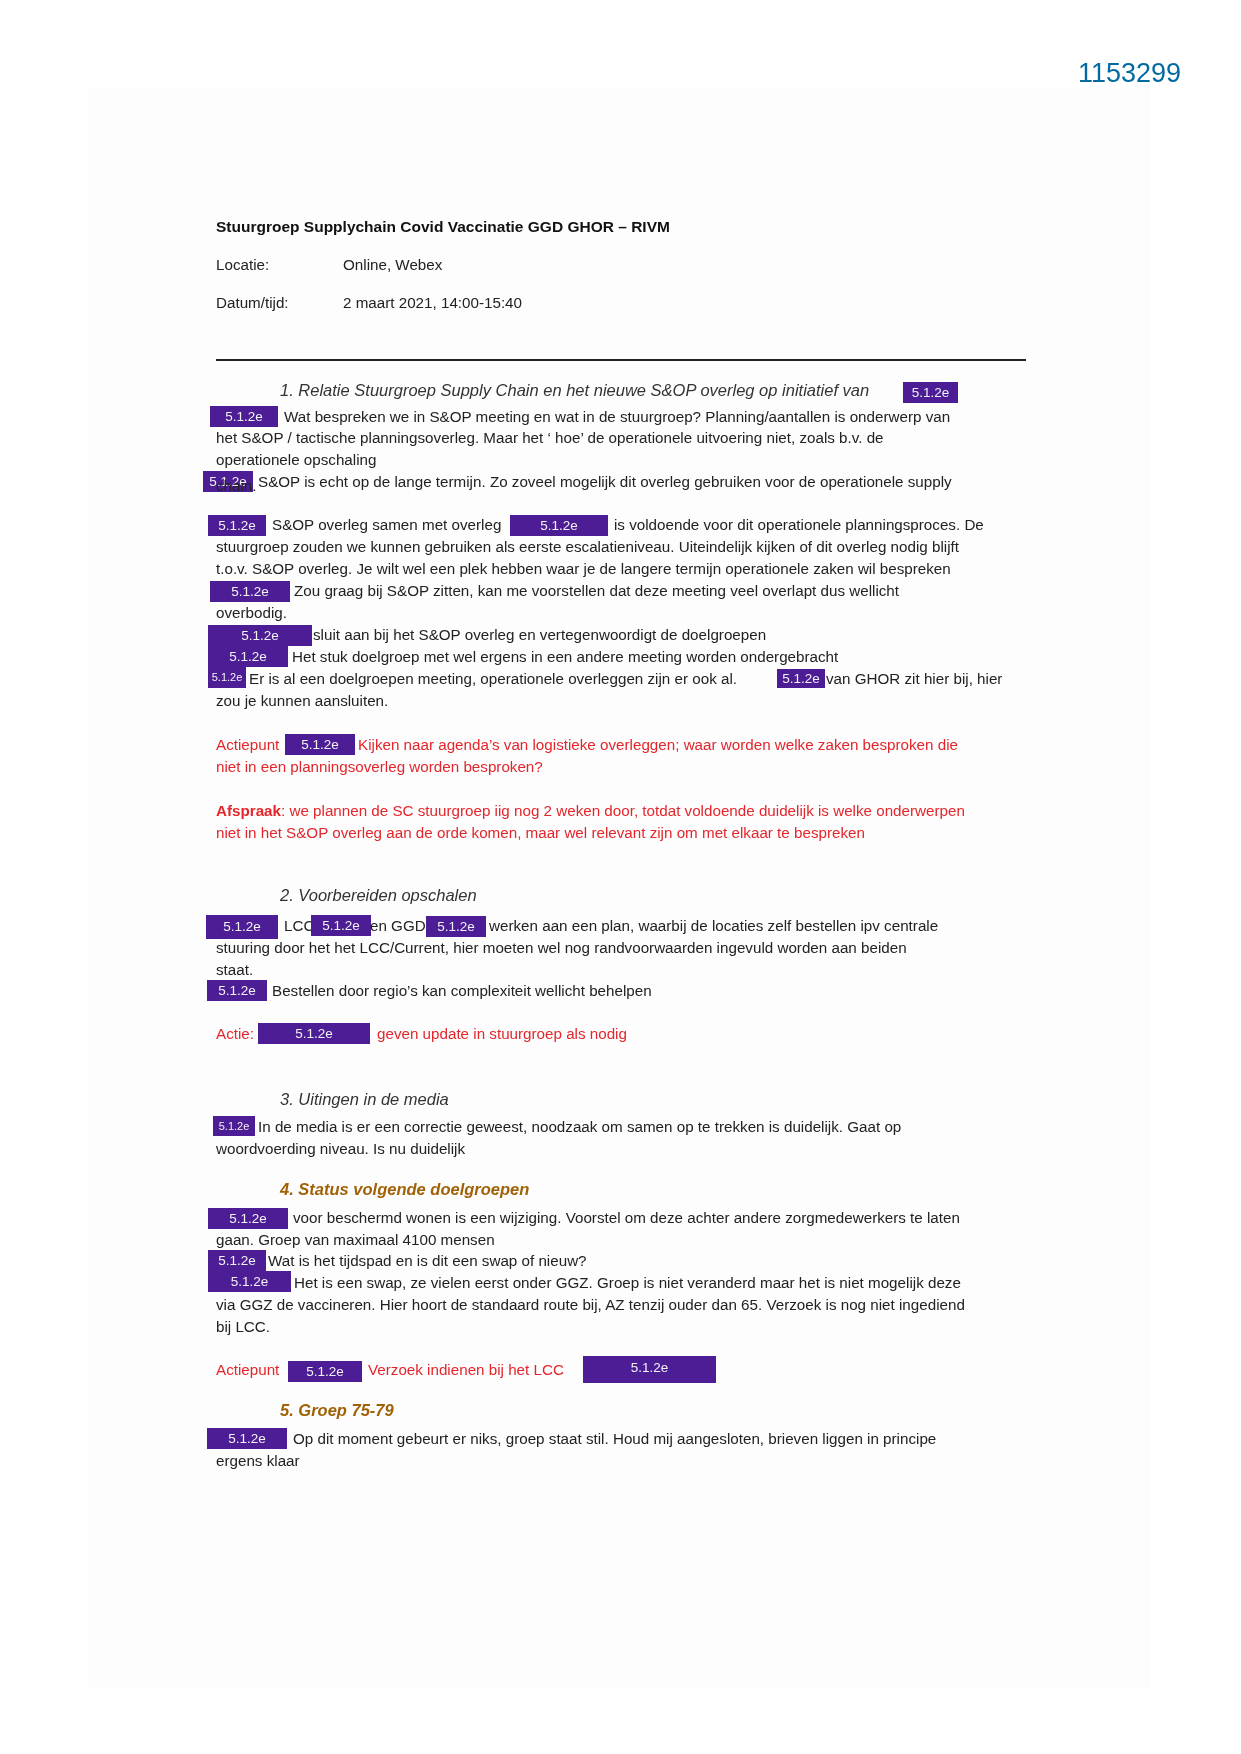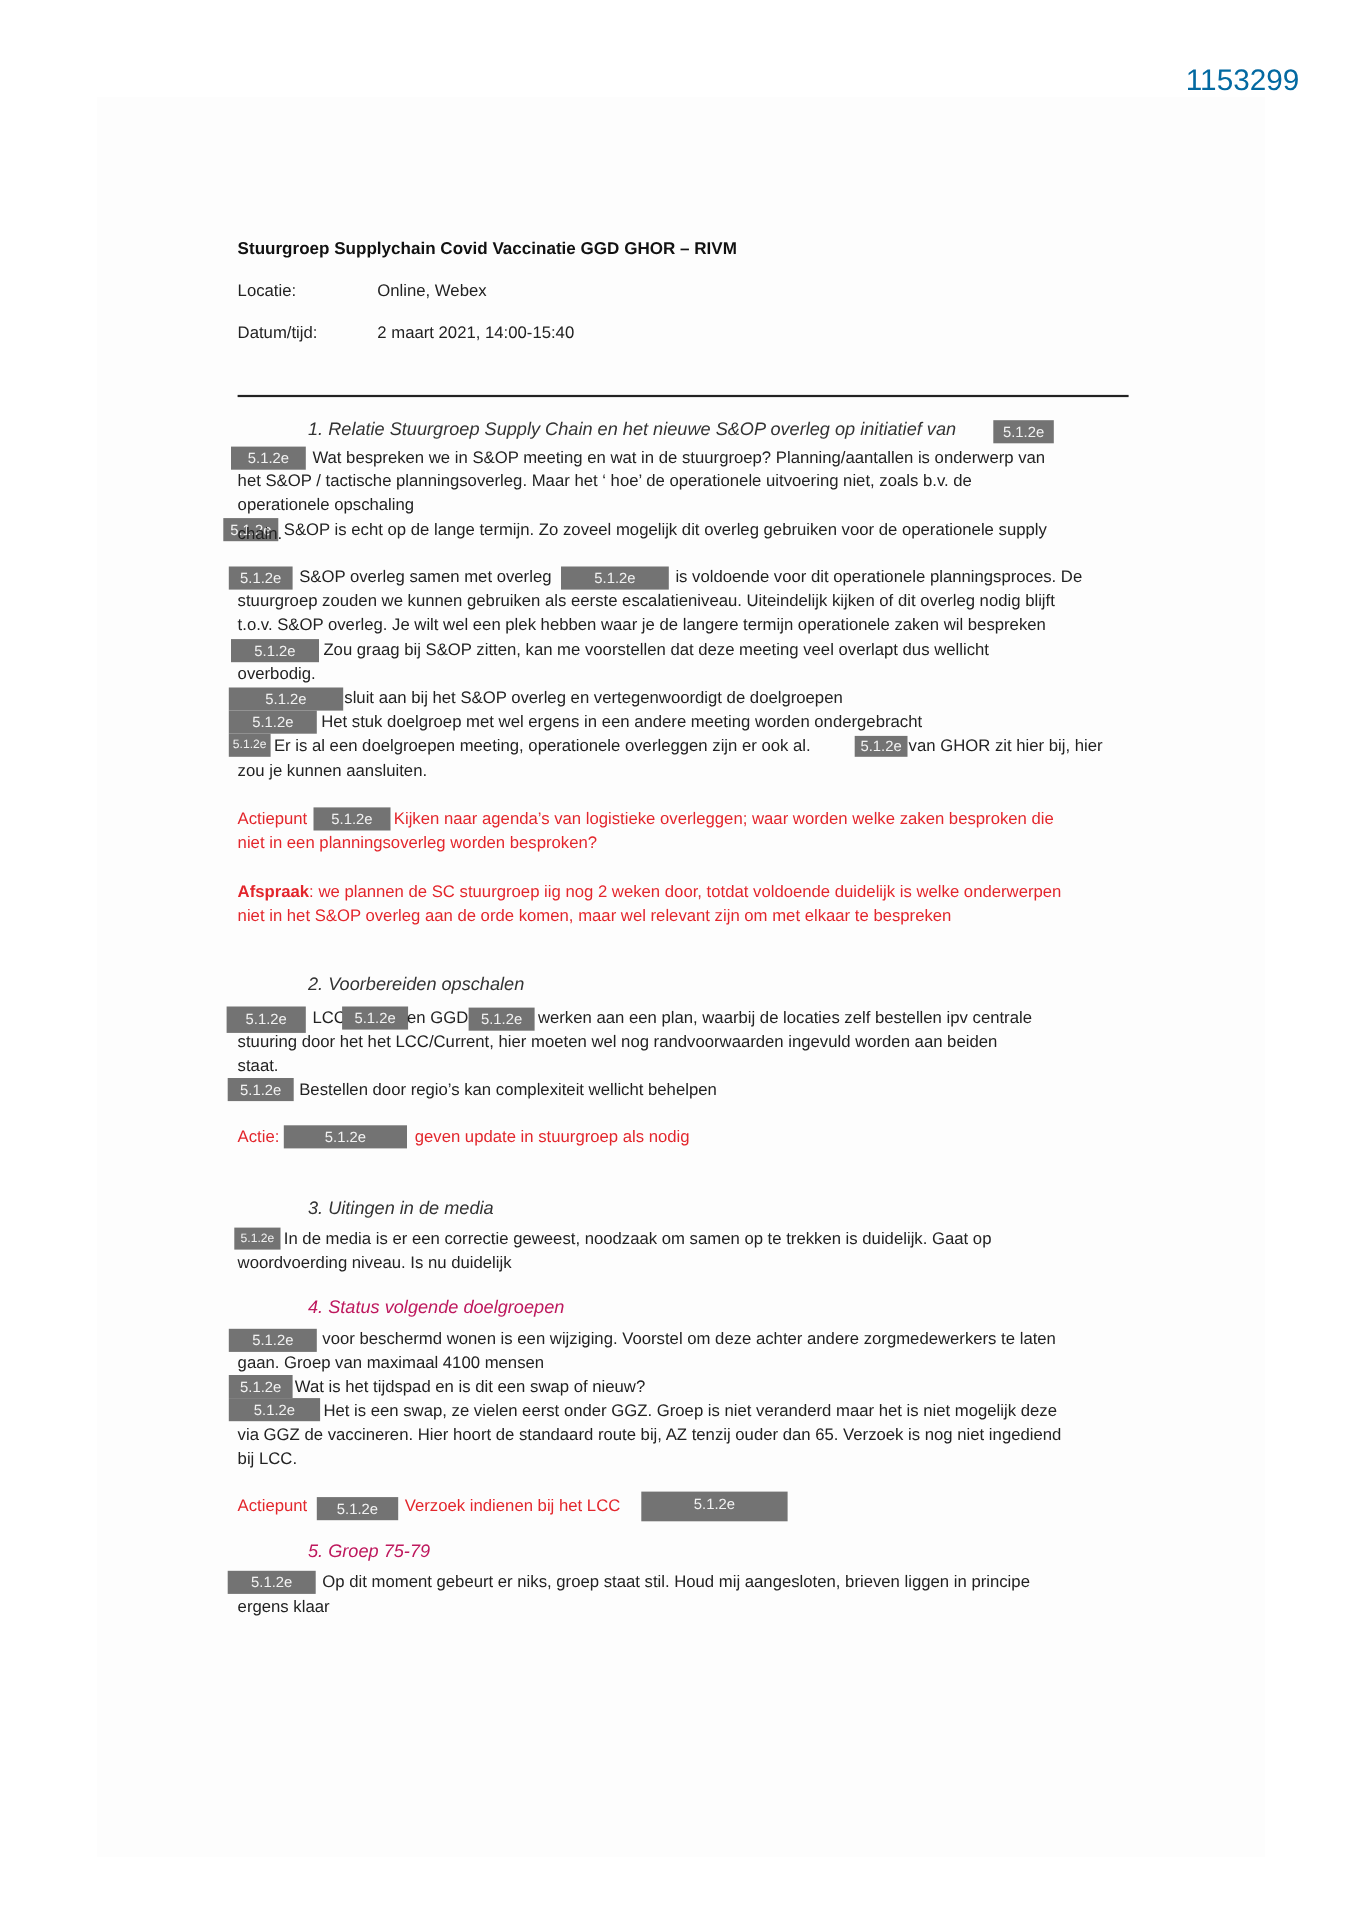--- a/index.html
+++ b/index.html
@@ -6,24 +6,24 @@
   body { width: 1241px; height: 1754px; position: relative; overflow: hidden;
          font-family: "Liberation Sans", sans-serif; color: #1a1a1a; }
   .scan { position: absolute; left: 88px; top: 88px; width: 1062px; height: 1600px; background: #fdfdfd; }
   .docid { position: absolute; left: 1078px; top: 58px; font-size: 27px; color: #0369a1; }
   .l { position: absolute; left: 216px; font-size: 15.2px; line-height: 20px; white-space: nowrap; color: #222; }
   .title { font-weight: bold; font-size: 15.5px; color: #111; }
   .meta-label { position: absolute; left: 216px; font-size: 15.2px; color: #222; }
   .meta-val { position: absolute; left: 343px; font-size: 15.2px; color: #222; }
   .rule { position: absolute; left: 216px; top: 359px; width: 810px; height: 2px; background: #222; }
   .h { position: absolute; left: 280px; font-style: italic; font-size: 16.5px; color: #333; white-space: nowrap; }
-  .h.dark { color: #be185d; }
+  .h.dark { color: #a16207; font-weight: bold; }
   .red { color: #e3262c; }
   .b { font-weight: bold; }
-  .r { position: absolute; background: #737373; color: #f2f2f2; font-size: 13.5px; text-align: center;
+  .r { position: absolute; background: #4c1d95; color: #f2f2f2; font-size: 13.5px; text-align: center;
        line-height: 21px; height: 21px; }
   .r.sm { font-size: 11px; }
 </style>
 </head>
 <body>
 
 <div class="scan"></div>
 
 <div class="docid">1153299</div>
 

